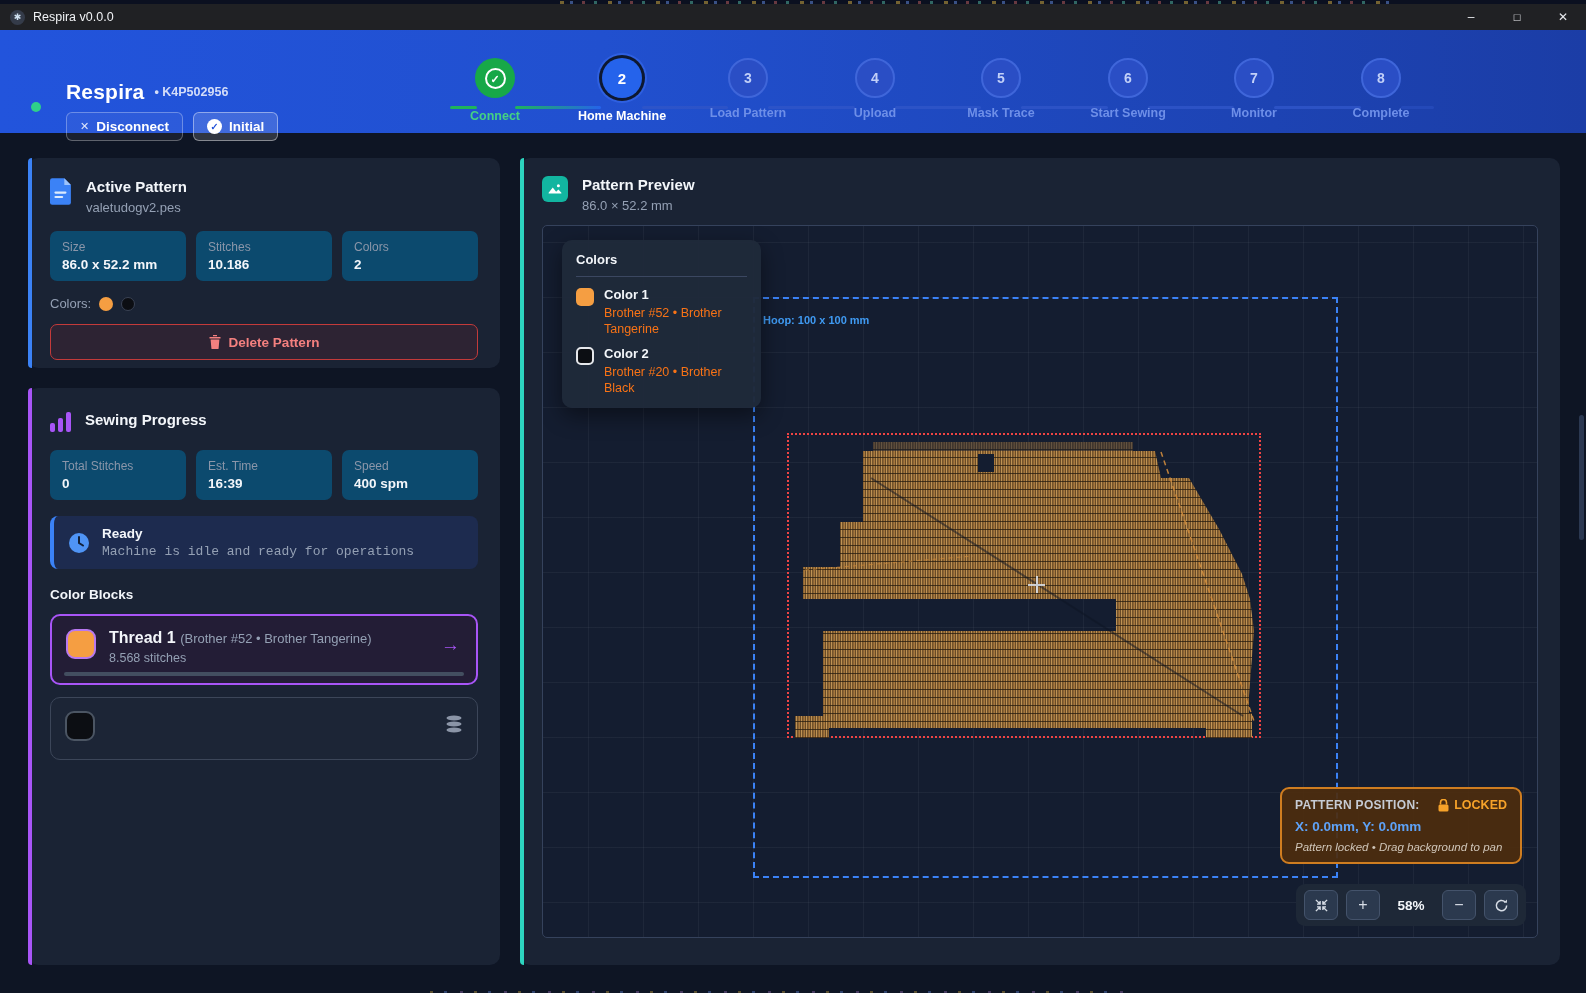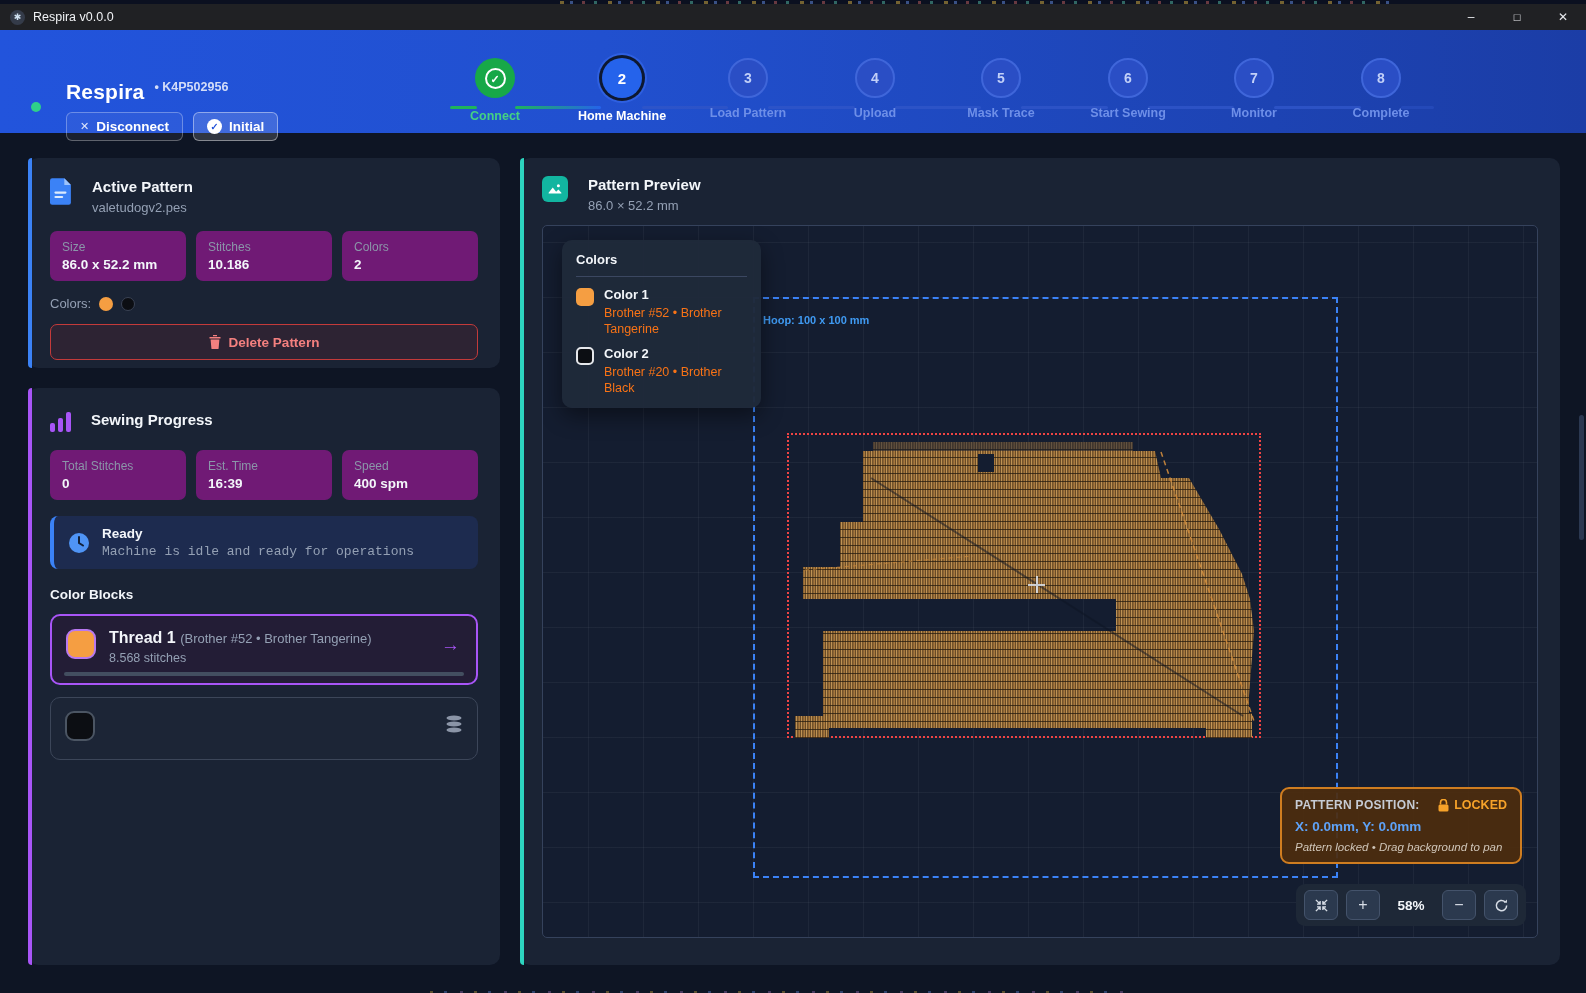--- a/index.html
+++ b/index.html
@@ -18,21 +18,21 @@
   .app-icon { width:15px; height:15px; border-radius:50%; background:#343b49; color:#cfe0f0; font-size:9px; line-height:15px; text-align:center; margin:0 8px 0 10px; }
   .win-title { font-size:12.5px; color:#f0f2f5; }
   .win-controls { margin-left:auto; display:flex; height:26px; }
   .win-btn { width:46px; height:26px; display:flex; align-items:center; justify-content:center; font-size:12px; color:#e8eaee; cursor:default; }
   .win-btn.max { font-size:11px; }
 
   
   .header { position:absolute; left:0; top:30px; width:100%; height:103px;
     background:linear-gradient(90deg,#2254dc 0%, #2150cf 38%, #1b3da6 100%); }
   .conn-dot { position:absolute; left:31px; top:72px; width:10px; height:10px; border-radius:50%; background:#2fd08a; }
-  .brand-row { position:absolute; left:66px; top:50px; display:flex; align-items:flex-start; gap:10px; color:#fff; }
+  .brand-row { position:absolute; left:66px; top:50px; display:flex; align-items:center; gap:10px; color:#fff; }
   .brand { font-size:21px; font-weight:bold; letter-spacing:.2px; }
   .serial { font-size:12.5px; color:#d4ddf8; font-weight:bold; }
   .hdr-buttons { position:absolute; left:66px; top:82px; display:flex; gap:10px; }
   .hdr-btn { height:29px; padding:0 13px; border-radius:6px; display:flex; align-items:center; gap:7px;
     color:#fff; font-size:13.5px; font-weight:bold; border:1px solid rgba(255,255,255,.30); background:rgba(255,255,255,.05); }
   .hdr-btn.initial { background:rgba(255,255,255,.14); border-color:rgba(255,255,255,.42); }
   .hdr-btn .x { font-size:11px; color:#dfe6fb; font-weight:normal; }
   .initial-badge { width:15px; height:15px; border-radius:50%; background:#fff; color:#1d4ed8; font-size:9.5px; line-height:15px; text-align:center; font-weight:bold; }
 
   
@@ -49,26 +49,26 @@
   .c-done { background:#17a848; }
   .check-ring { width:21px; height:21px; border-radius:50%; border:2px solid #fff; color:#fff; font-size:11px; line-height:18px; text-align:center; font-weight:bold; }
   .step-label { margin-top:11px; font-size:12.5px; font-weight:bold; }
   .l-pending { color:#6e8fe8;margin-top:8px; }
   .l-active { color:#ffffff; }
   .l-done { color:#45d183; }
 
   
   .card { position:absolute; background:#1a2334; border-radius:10px; }
   .edge { position:absolute; left:0; top:0; bottom:0; width:4px; border-radius:10px 0 0 10px; }
-  .card-head { display:flex; align-items:flex-start; gap:20px; }
+  .card-head { display:flex; align-items:flex-start; gap:14px; }
   .card-title { font-size:15px; font-weight:bold; color:#f3f6fa; }
   .card-sub { font-size:13px; color:#94a0b4; margin-top:5px; }
 
   .stats-row { display:flex; gap:10px; }
-  .stat-box { flex:1; background:#701a75; border-radius:7px; padding:9px 12px; }
+  .stat-box { flex:1; background:#0c4a6e; border-radius:7px; padding:9px 12px; }
   .stat-label { font-size:12px; color:#8b96a9; }
   .stat-value { font-size:13.5px; color:#f3f6fa; font-weight:bold; margin-top:3px; }
 
   
   .ap-card { left:28px; top:158px; width:472px; height:210px; padding:20px 22px; }
   .file-icon { width:22px; height:27px; }
   .colors-row { display:flex; align-items:center; gap:8px; margin-top:15px; }
   .colors-label { font-size:13px; color:#94a0b4; }
   .dot { width:14px; height:14px; border-radius:50%; }
   .dot.k { border:1px solid #3a4254; }

